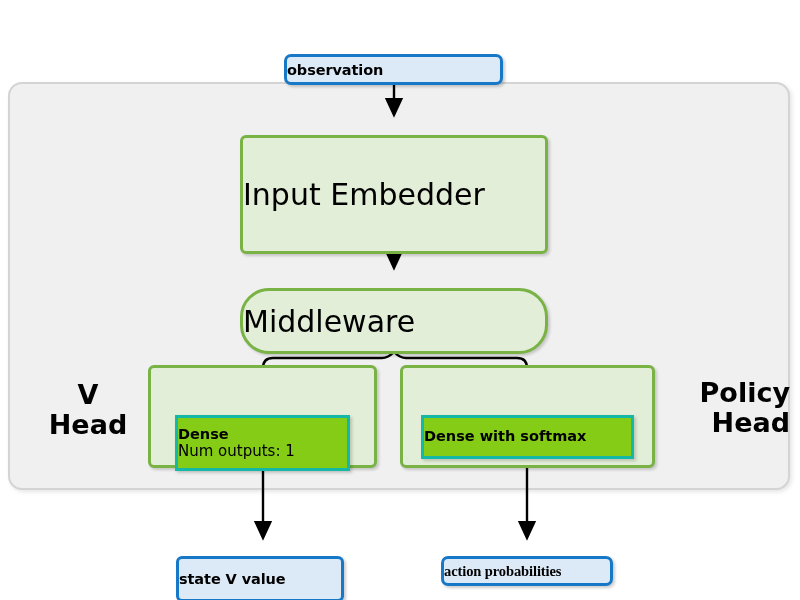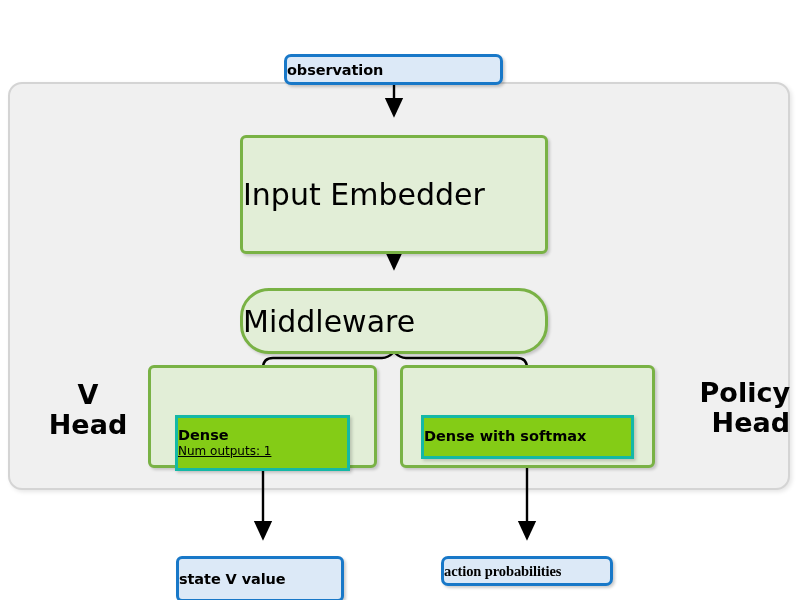--- a/index.html
+++ b/index.html
@@ -74,22 +74,21 @@
     box-shadow: 2px 2px 3px rgba(0,0,0,0.18);
     color: #000000;
     line-height: 1.18;
   }
   .orange-title {
     font-weight: bold;
     font-size: 14.5px;
   }
   .orange-sub {
     font-weight: normal;
-    font-size: 12px;
-    text-decoration: underline;
+    font-size: 15px;
   }
 
   
   #outer-panel {
     position: absolute;
     left: 8px;
     top: 82px;
     width: 782px;
     height: 408px;
     box-sizing: border-box;

